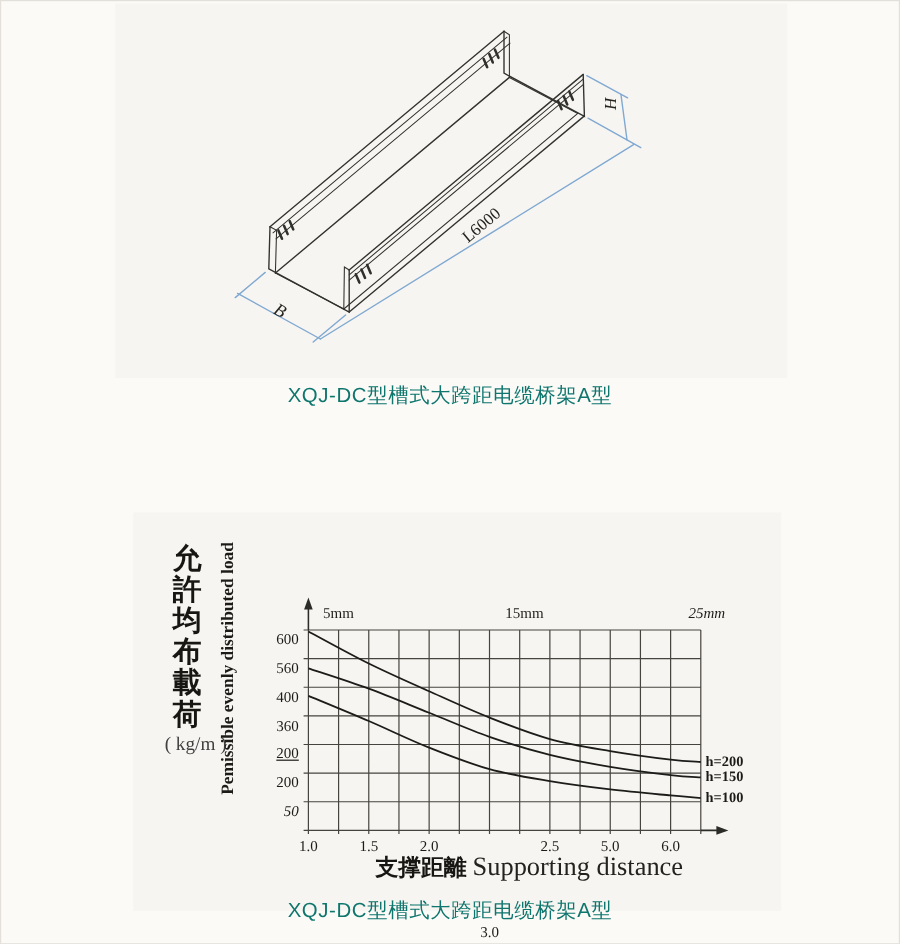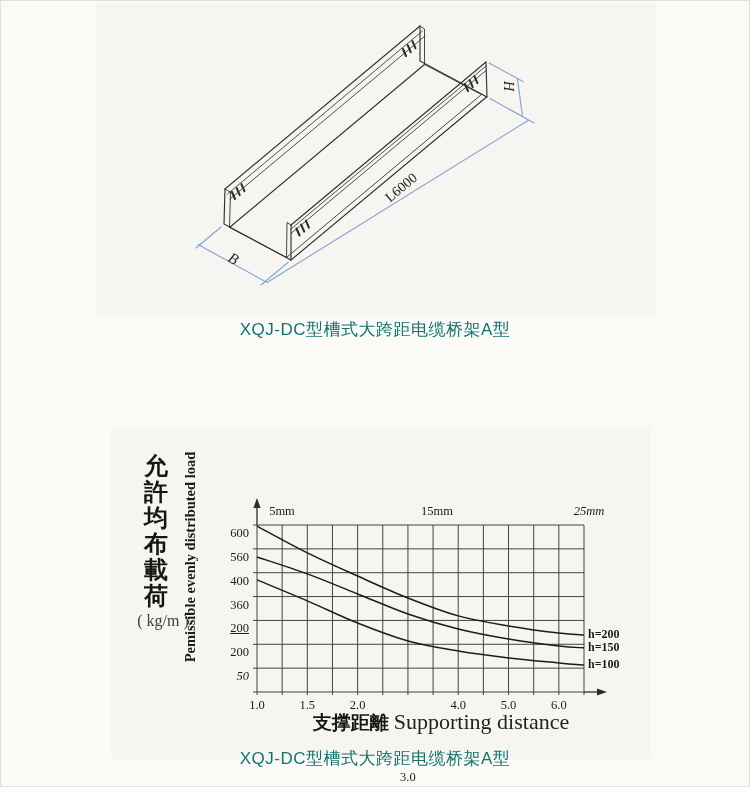--- a/index.html
+++ b/index.html
@@ -136,19 +136,19 @@
     <span class="ytick" style="left: 208px; top: 549.857px; width: 40px;">560</span>
     <span class="ytick" style="left: 208px; top: 573.714px; width: 40px;">400</span>
     <span class="ytick" style="left: 208px; top: 597.571px; width: 40px; text-align: right;">360</span>
     <span class="ytick" style="left: 208px; top: 621.429px; width: 40px; text-decoration: underline;">200</span>
     <span class="ytick" style="left: 208px; top: 645.286px; width: 40px;">200</span>
     <span class="ytick" style="left: 208px; top: 669.143px; width: 40px; font-style: italic;">50</span>
     <span class="xtick" style="left: 236px; top: 698px; width: 40px;">1.0</span>
     <span class="xtick" style="left: 286.308px; top: 698px; width: 40px;">1.5</span>
     <span class="xtick" style="left: 336.615px; top: 698px; width: 40px;">2.0</span>
     <span class="xtick" style="left: 386.923px; top: 738px; width: 40px; margin-top: 32px;">3.0</span>
-    <span class="xtick" style="left: 437.231px; top: 698px; width: 40px;">4.0</span>
+    <span class="xtick" style="left: 437.231px; top: 698px; width: 40px;">2.5</span>
     <span class="xtick" style="left: 487.538px; top: 698px; width: 40px;">5.0</span>
     <span class="xtick" style="left: 537.846px; top: 698px; width: 40px;">6.0</span>
     <span class="toplabel" style="left: 256px; top: 504px; width: 50px;">5mm</span>
     <span class="toplabel" style="left: 411px; top: 504px; width: 50px;">15mm</span>
     <span class="toplabel" style="left: 563px; top: 504px; width: 50px; font-style: italic;">25mm</span>
   </div>
 
 </body></html>

